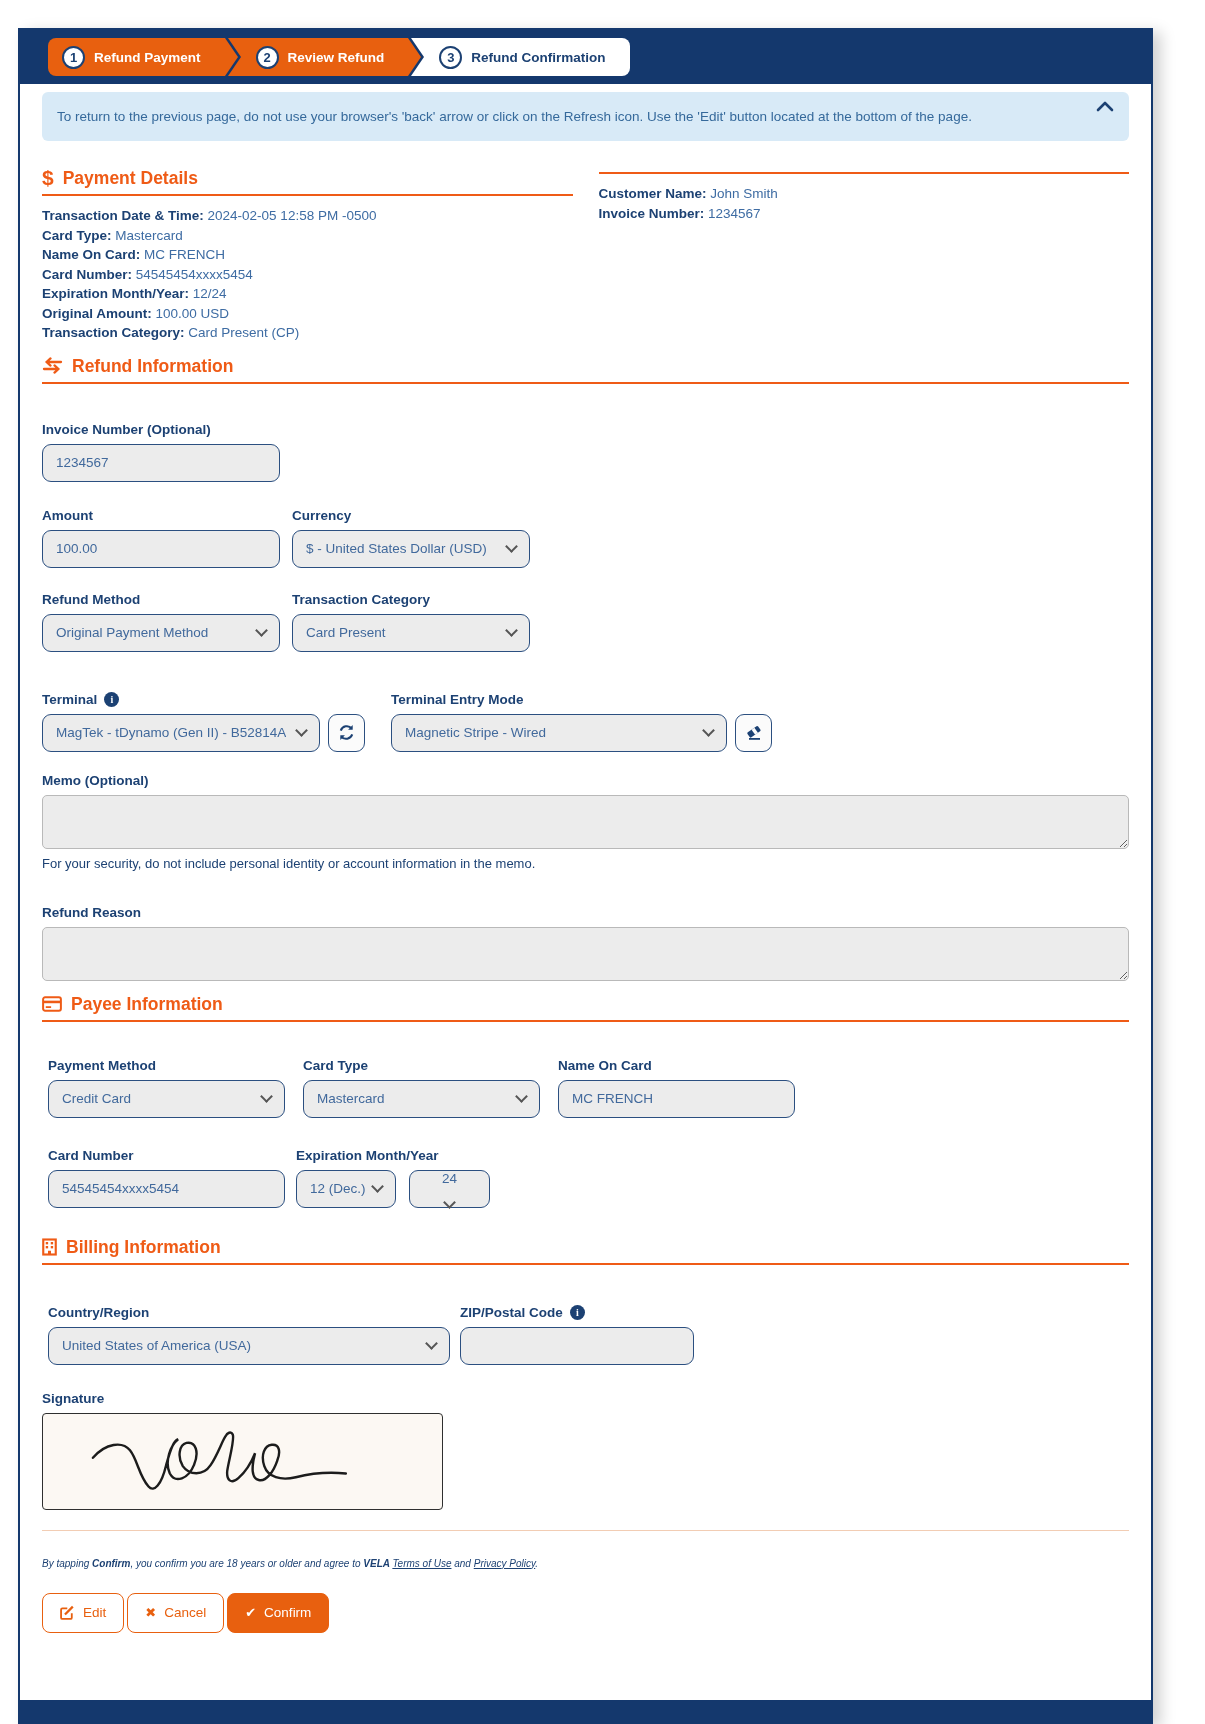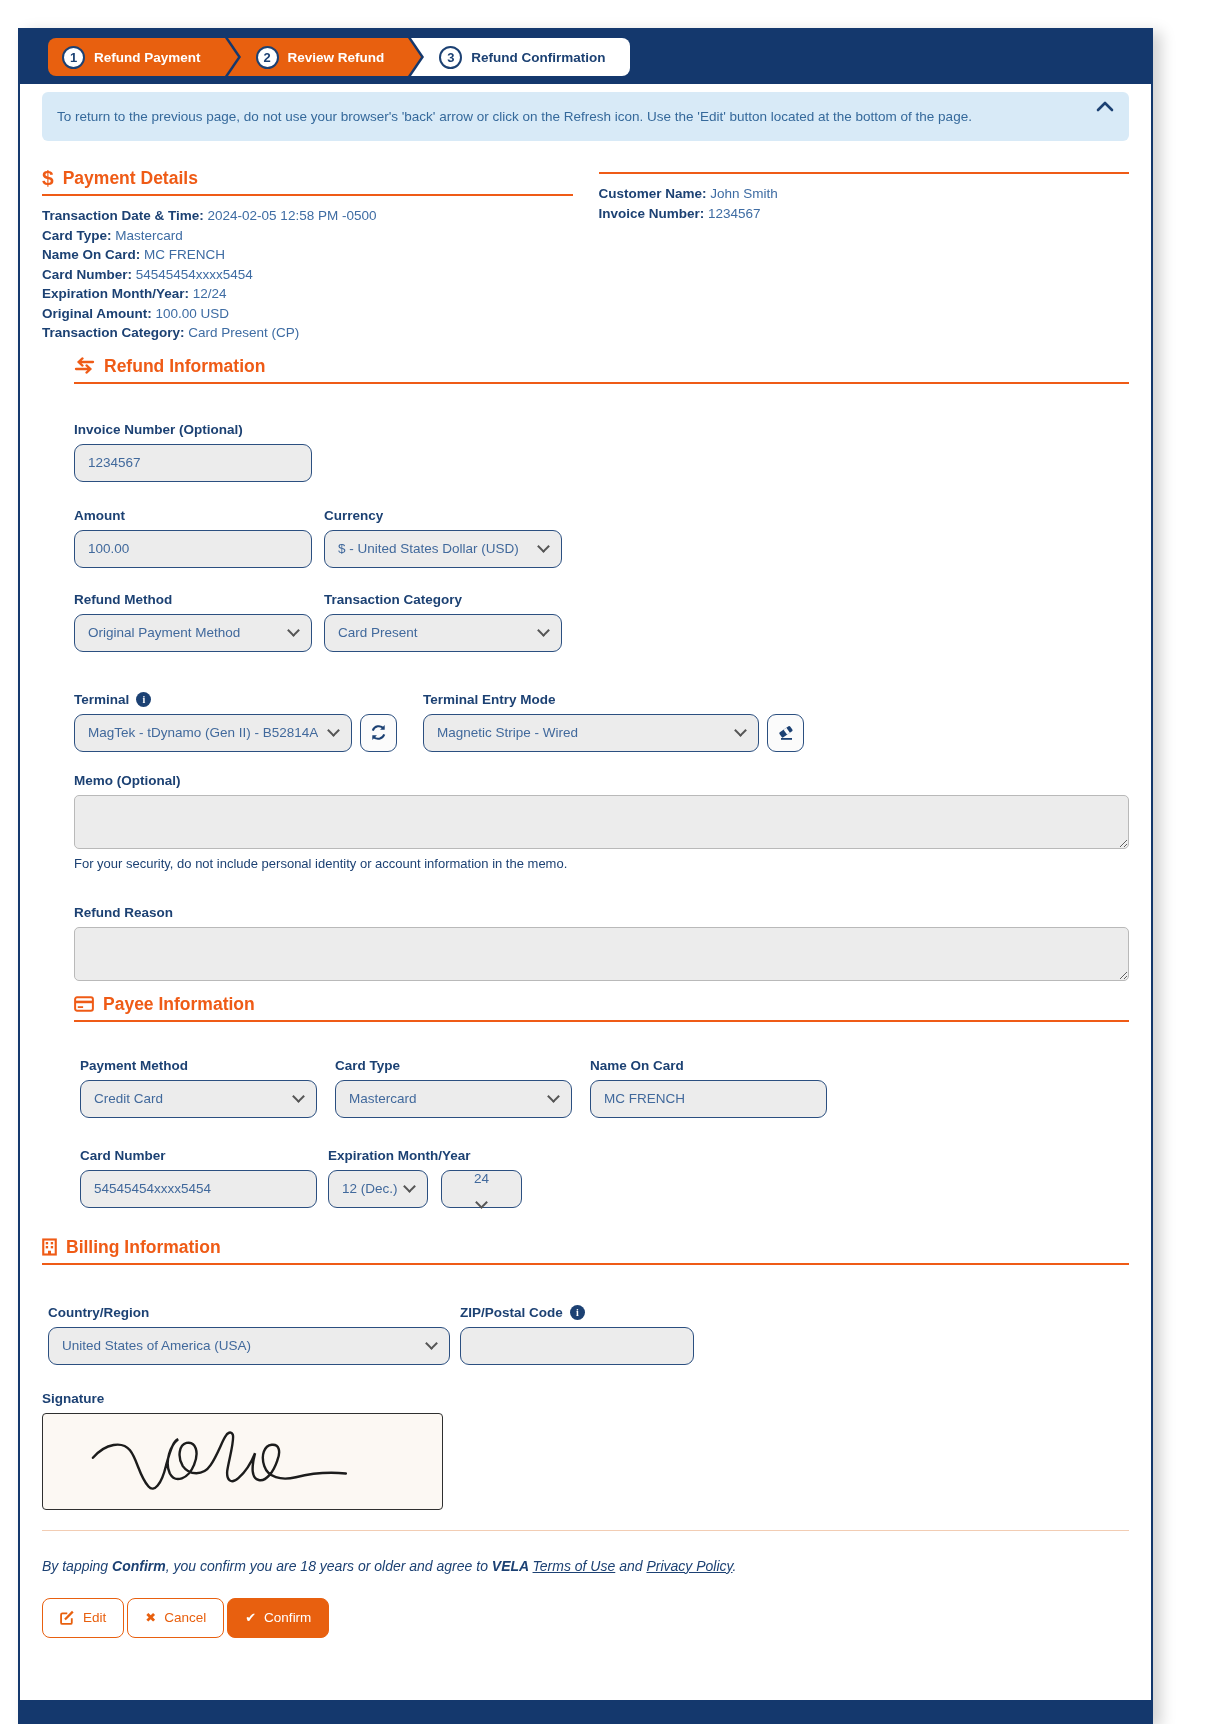--- a/index.html
+++ b/index.html
@@ -70,34 +70,34 @@
   .grp{display:block;}
   .hstack{display:flex; align-items:center;}
   .icon-btn{width:37px; height:38px; border-radius:9px; border:1.6px solid var(--field-border);
     background:#fbfbfb; display:flex; align-items:center; justify-content:center; cursor:pointer; padding:0;}
   .indent{padding-left:6px;}
   .w238{width:238px;} .w237{width:237px;} .w278{width:278px;} .w336{width:336px;}
   .w112{width:100px;} .w104{width:81px;flex-direction:column;} .w402{width:402px;} .w234{width:234px;}
   .sig-box{width:401px; height:97px; border:1.6px solid #2f2f2f; border-radius:4px;
     background:#fcf8f3; display:flex; align-items:center; justify-content:center;}
   .divider{height:1px; background:#f2cdb4; margin-top:20px;}
-  .agreement{margin:27px 0 1px; font-style:italic; color:var(--navy-text); font-size:14px;}
+  .agreement{margin:27px 0 1px; font-style:italic; color:var(--navy-text); font-size:10px;}
   .agreement a{color:var(--navy-text); text-decoration:underline; cursor:pointer;}
   .btn-row{display:flex; gap:3px; margin-top:24px;}
   .btn{height:40px; border-radius:8px; font-size:13.5px; display:flex; align-items:center; gap:8px;
     padding:0 17px; border:1.6px solid var(--orange); background:#fff; color:var(--orange);
     font-family:"Liberation Sans", sans-serif; cursor:pointer;}
   .btn.solid{background:var(--orange); color:#fff;}
   .glyph{font-size:13px; line-height:1;}
   .footer-bar{position:absolute; left:0; right:0; bottom:0; height:22px; background:var(--navy);}
   .dollar-icon{color:var(--orange2); font-size:21px; font-weight:bold; line-height:18px;}
   .mt26{margin-top:26px;} .mt24{margin-top:24px;} .mt21{margin-top:21px;}
   .mt34{margin-top:34px;} .mt38{margin-top:38px;}
   .mt40{margin-top:40px;} .mt30{margin-top:30px;} .mt36{margin-top:36px;}
-  .mt28{margin-top:28px;} .mt12{margin-top:12px;margin-left:32px;}
+  .mt28{margin-top:28px;} .mt12{margin-top:12px;}
 </style>
 </head>
 <body>
 
 <div class="card">
 
   <div class="step-bar">
     <div class="step orange first arrow">
       <span class="snum">1</span>
       <span>Refund Payment</span>

